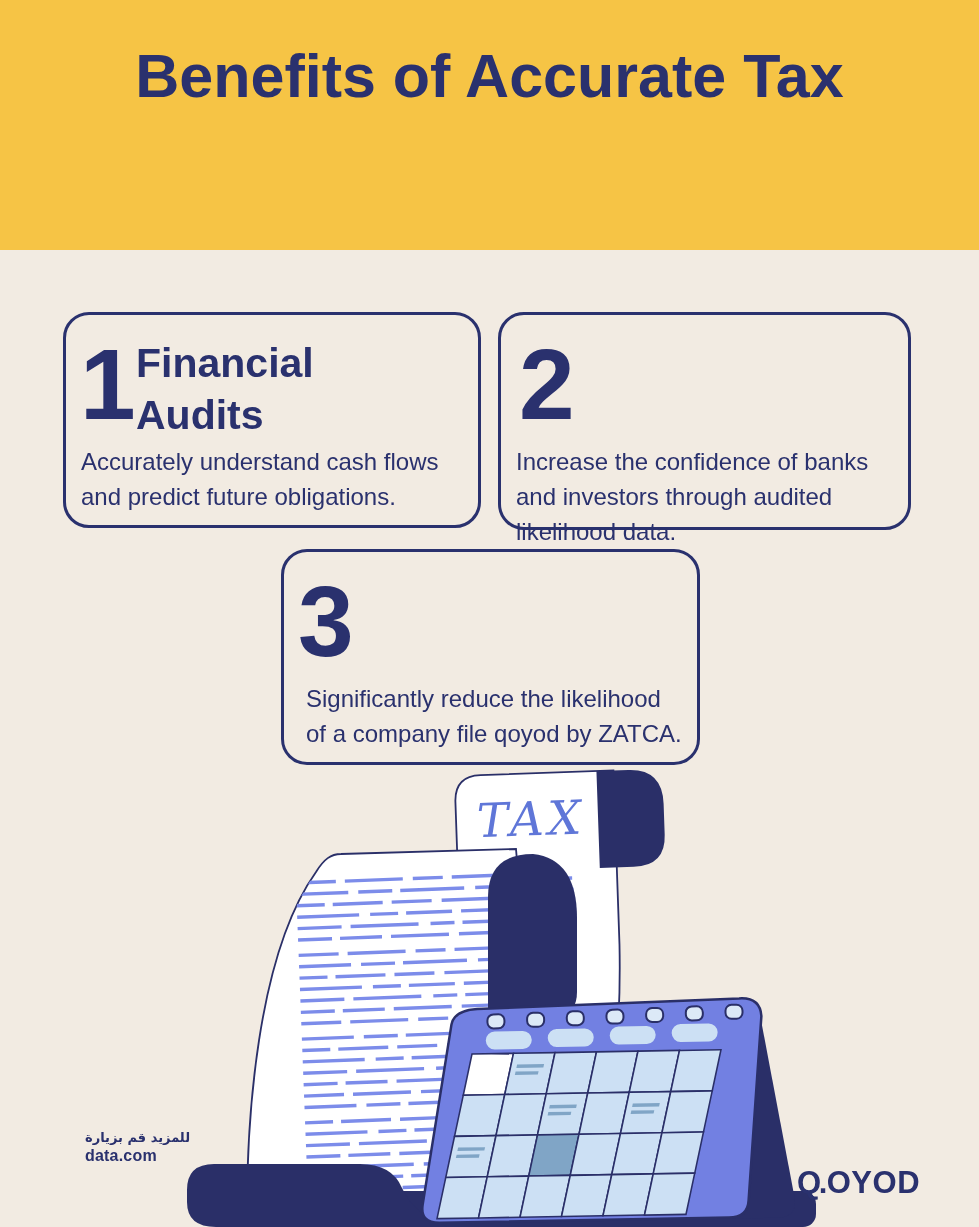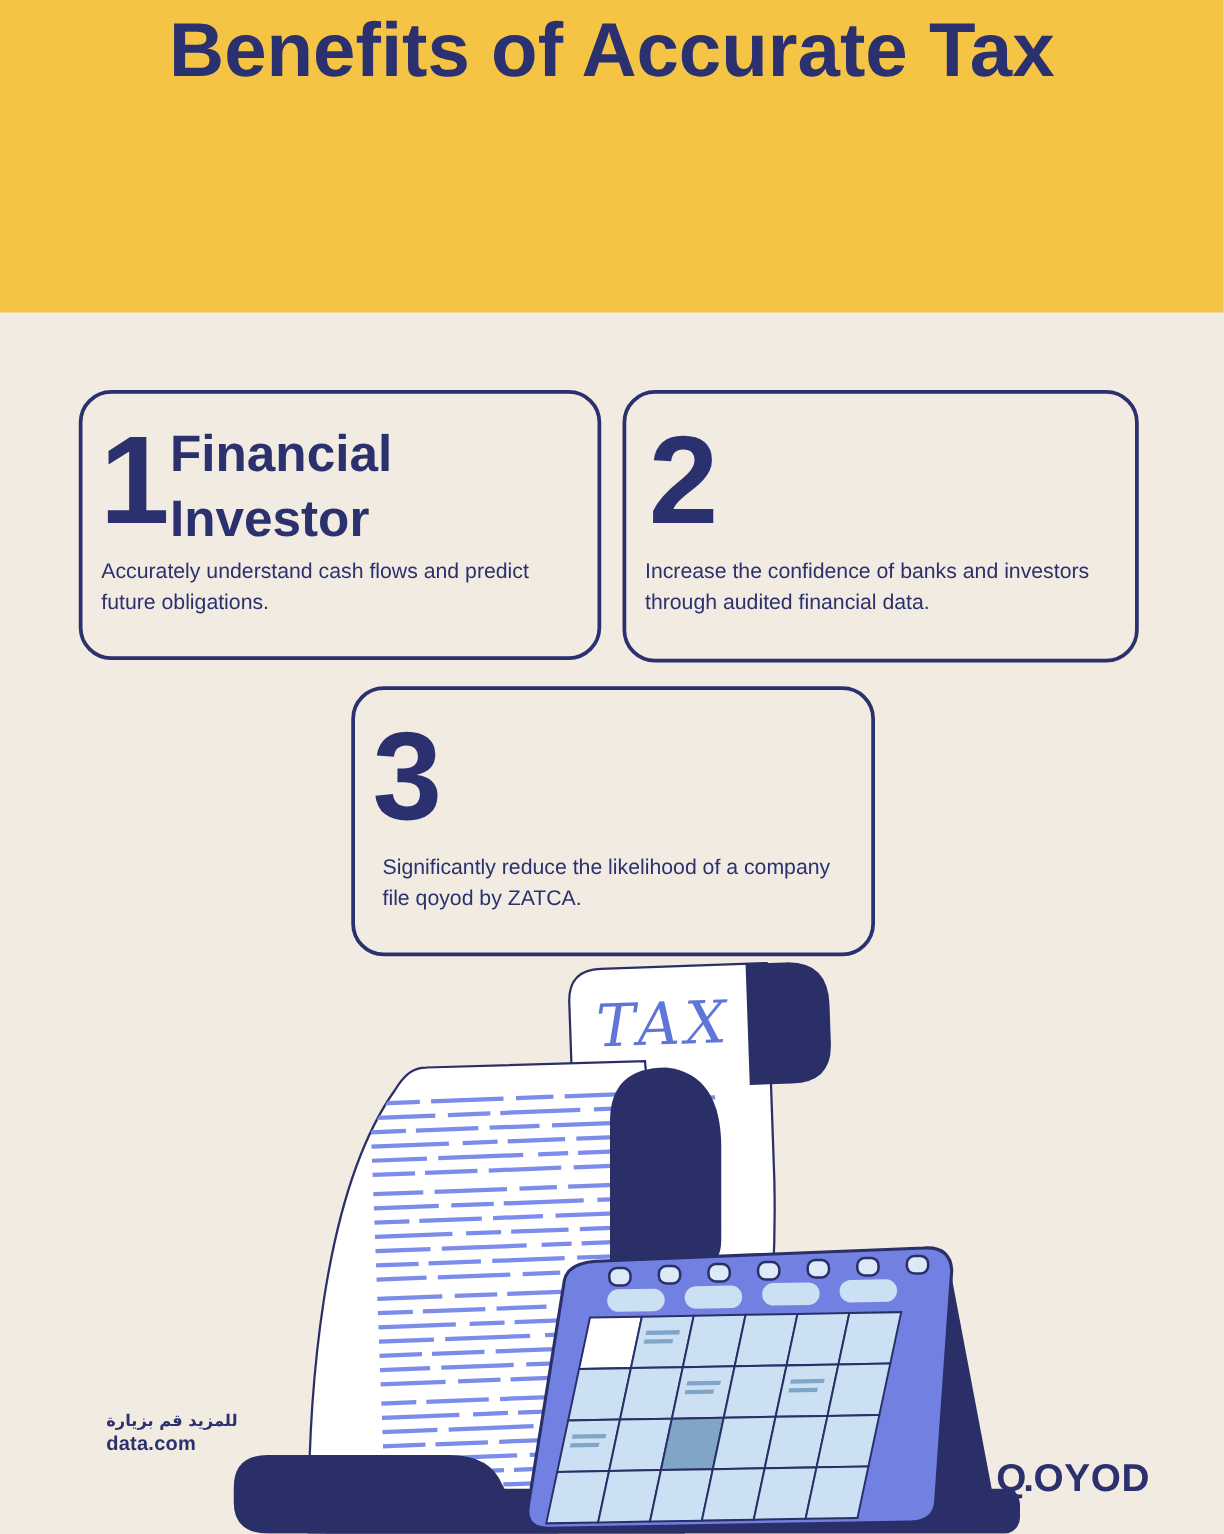--- a/index.html
+++ b/index.html
@@ -6,27 +6,27 @@
     --yellow:#F6C445; --cream:#F2EBE2; --navy:#2A316E; --ill-navy:#2A2F68;
     --frame:#7280E2; --dash-blue:#7C8CEA; --cell:#CCE0F4; --steel:#80A5C6;
     --tax-blue:#5F76D8; --ring:#DCE9F7;
   }
   *{margin:0;padding:0;box-sizing:border-box}
   html,body{width:979px;height:1227px}
   body{position:relative;background:var(--cream);overflow:hidden;
        font-family:"Liberation Sans",sans-serif;color:var(--navy)}
 
   .header{position:absolute;left:0;top:0;width:979px;height:250px;
-          background:var(--yellow);text-align:center;}
+          background:var(--yellow);text-align:center;padding-top:36px}
   .header h1{font-size:61px;line-height:1.32;font-weight:800;color:var(--navy);letter-spacing:0}
 
   .card{position:absolute;border:3px solid var(--navy);border-radius:26px}
   .card .num{position:absolute;left:14px;top:28px;font-size:100px;line-height:0.82;font-weight:800}
   .card .title{position:absolute;left:70px;top:22px;font-size:41px;line-height:1.28;font-weight:800;white-space:pre-line}
-  .card .body{position:absolute;left:15px;top:130px;font-size:17px;line-height:1.45;font-weight:500;padding-right:13px}
+  .card .body{position:absolute;left:15px;top:130px;font-size:24px;line-height:1.45;font-weight:500;padding-right:13px}
   #card-1{left:63px;top:312px;width:418px;height:216px}
   #card-2{left:498px;top:312px;width:413px;height:218px}
   #card-3{left:281px;top:549px;width:419px;height:216px}
   #card-2 .num{left:18px}
   #card-3 .body{left:22px}
 
   .illustration{position:absolute;left:0;top:760px;width:979px;height:467px}
 
   
   .paper{fill:#fff;stroke:var(--ill-navy);stroke-width:1.8}
@@ -51,27 +51,27 @@
 <body>
 
 <div class="header">
   <h1><span>Benefits of Accurate Tax</span><br>
   </h1>
 </div>
 
 <div class="card" id="card-1">
   <div class="num">1</div>
   <div class="title">Financial
-Investor</div>
+Audits</div>
   <div class="body">Accurately understand cash flows and predict future obligations.</div>
 </div>
 
 <div class="card" id="card-2">
   <div class="num">2</div>
-  <div class="body">Increase the confidence of banks and investors through audited financial data.</div>
+  <div class="body">Increase the confidence of banks and investors through audited likelihood data.</div>
 </div>
 
 <div class="card" id="card-3">
   <div class="num">3</div>
   <div class="body">Significantly reduce the likelihood of a company file qoyod by ZATCA.</div>
 </div>
 
 <svg class="illustration" viewBox="0 0 979 467">
   <defs>
     <clipPath id="clip-scroll">

